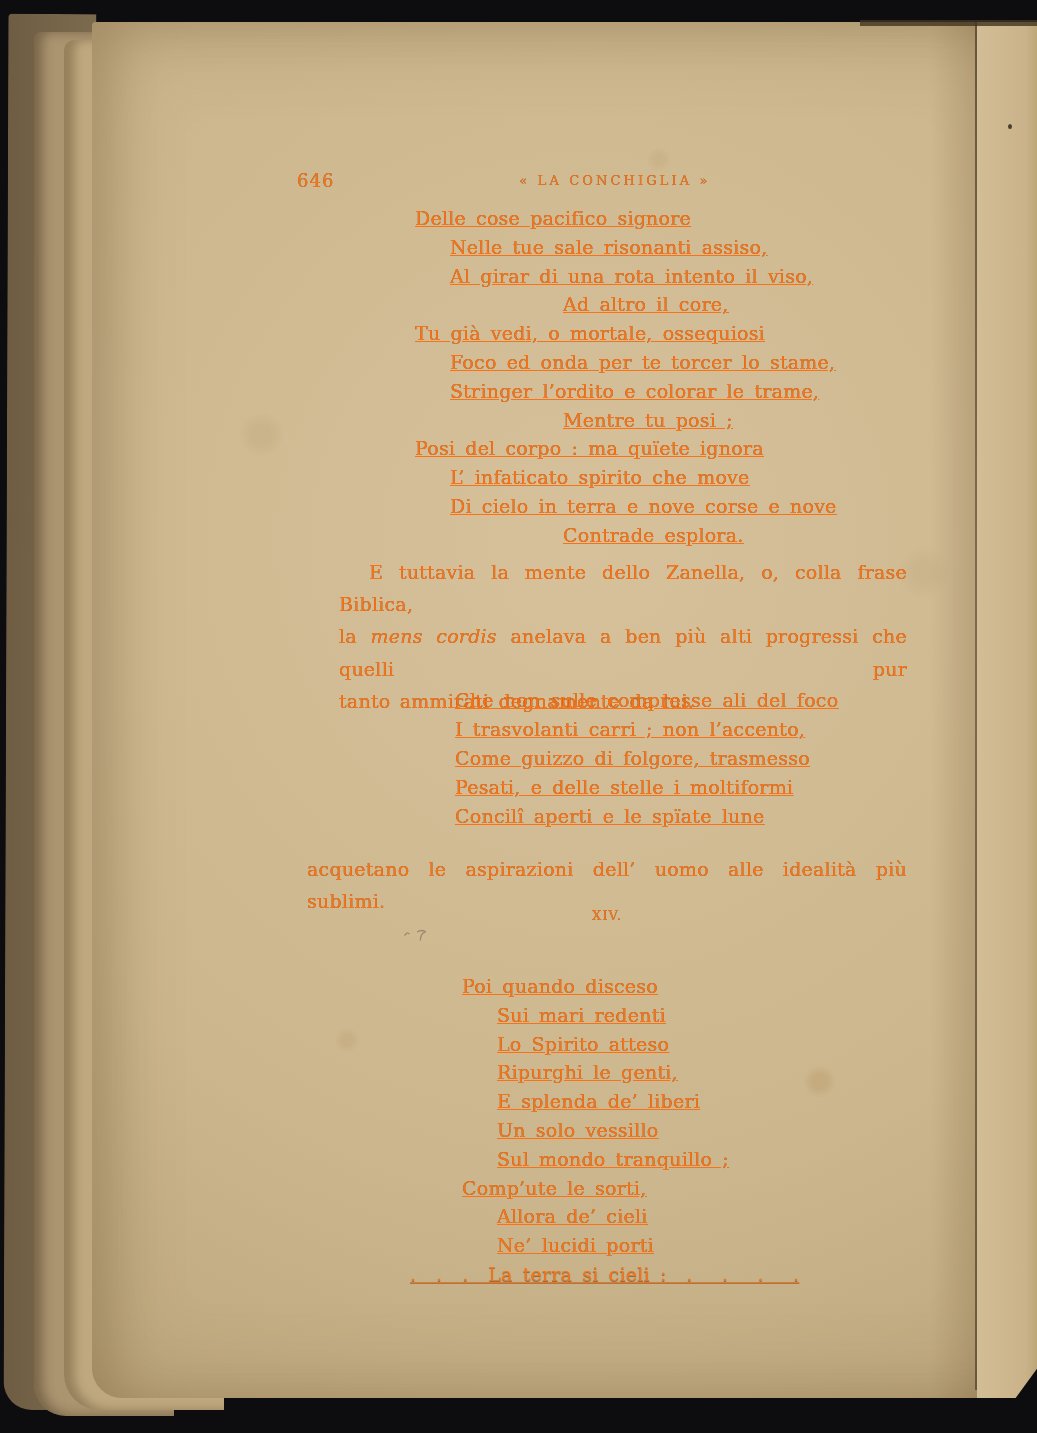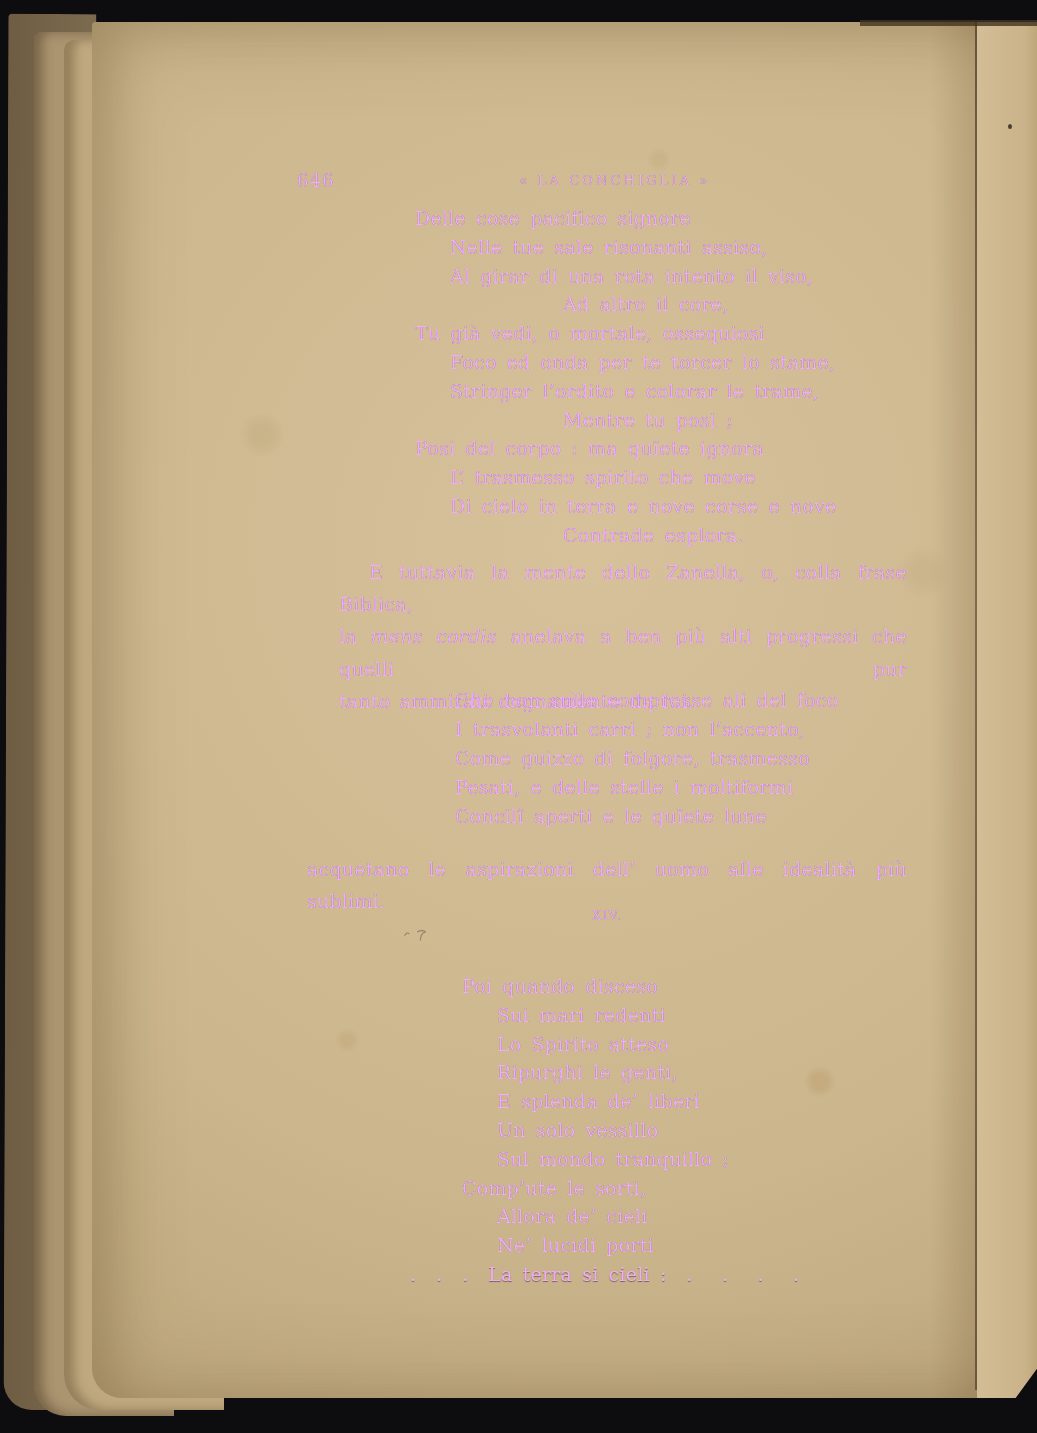--- a/index.html
+++ b/index.html
@@ -36,26 +36,26 @@
   .right-strip{position:absolute;left:977px;top:22px;width:60px;height:1376px;
          background:linear-gradient(90deg,#d3bd96,#cab38a 80%,#bda678);}
   .top-edge-line{position:absolute;left:860px;top:20px;width:177px;height:6px;
          background:#41331f;opacity:.8;}
   .wedge-br{position:absolute;left:985px;top:1360px;width:52px;height:73px;background:#0d0d10;
          clip-path:polygon(100% 12%,100% 100%,10% 100%);}
   .speck-dot{position:absolute;left:1008px;top:124px;width:4px;height:5px;border-radius:50%;
          background:#332a1c;opacity:.85;}
   .pencil-mark{position:absolute;left:402px;top:928px;opacity:.55;transform:rotate(-8deg);}
   
-  .ink{color:#f0abfc;text-shadow:0 0 .5px rgba(45,35,22,.65);}
+  .ink{color:#f97316;text-shadow:0 0 .5px rgba(45,35,22,.65);}
   .pageno{position:absolute;left:297px;top:170px;font-size:18px;letter-spacing:.06em;}
   .running-title{position:absolute;left:307px;top:173px;width:600px;text-align:center;
          font-size:13px;letter-spacing:.24em;padding-left:8px;}
   .verse{position:absolute;font-size:19px;word-spacing:.20em;letter-spacing:.012em;}
-  .verse .vl{white-space:nowrap;line-height:28.8px;}
+  .verse .vl{white-space:nowrap;line-height:28.8px;text-decoration:underline;}
   .s1{left:415px;top:204px;}
   .s1 .i1{margin-left:35px;} .s1 .i2{margin-left:148px;}
   .s2{left:455px;top:686px;} .s2 .vl{line-height:29px;}
   .s3{left:462px;top:972px;}
   .s3 .i1{margin-left:35px;}
   .s3 .dots{margin-left:-52px;text-shadow:0 .7px .8px rgba(60,45,28,.55);}
   .prose{position:absolute;left:307px;width:600px;font-size:19px;line-height:32.2px;
          word-spacing:.16em;letter-spacing:.012em;}
   .p1{top:556px;}
   .pl{text-align:justify;text-align-last:justify;margin-left:32px;}
@@ -95,37 +95,37 @@
   <div class="verse s1 ink">
     <div class="vl">Delle cose pacifico signore</div>
     <div class="vl i1">Nelle tue sale risonanti assiso,</div>
     <div class="vl i1">Al girar di una rota intento il viso,</div>
     <div class="vl i2">Ad altro il core,</div>
     <div class="vl">Tu già vedi, o mortale, ossequiosi</div>
     <div class="vl i1">Foco ed onda per te torcer lo stame,</div>
     <div class="vl i1">Stringer l’ordito e colorar le trame,</div>
     <div class="vl i2">Mentre tu posi ;</div>
     <div class="vl">Posi del corpo : ma quïete ignora</div>
-    <div class="vl i1">L’ trasmesso spirito che move</div>
+    <div class="vl i1">L’ infaticato spirito che move</div>
     <div class="vl i1">Di cielo in terra e nove corse e nove</div>
     <div class="vl i2">Contrade esplora.</div>
   </div>
 
   <div class="prose p1 ink">
     <div class="pl first">E tuttavia la mente dello Zanella, o, colla frase Biblica,</div>
     <div class="pl"><span>la </span><em>mens cordis</em><span> anelava a ben più alti progressi che quelli pur</span></div>
     <div class="pl last">tanto ammirati degnamente da lui.</div>
   </div>
 
   <div class="verse s2 ink">
     <div class="vl">Che non sulle compresse ali del foco</div>
     <div class="vl">I trasvolanti carri ; non l’accento,</div>
     <div class="vl">Come guizzo di folgore, trasmesso</div>
     <div class="vl">Pesati, e delle stelle i moltiformi</div>
-    <div class="vl">Concilî aperti e le quïete lune</div>
+    <div class="vl">Concilî aperti e le spïate lune</div>
   </div>
 
   <div class="prose p2 ink">acquetano le aspirazioni dell’ uomo alle idealità più sublimi.</div>
 
   <div class="xiv ink">XIV.</div>
 
   <div class="verse s3 ink">
     <div class="vl">Poi quando disceso</div>
     <div class="vl i1">Sui mari redenti</div>
     <div class="vl i1">Lo Spirito atteso</div>

